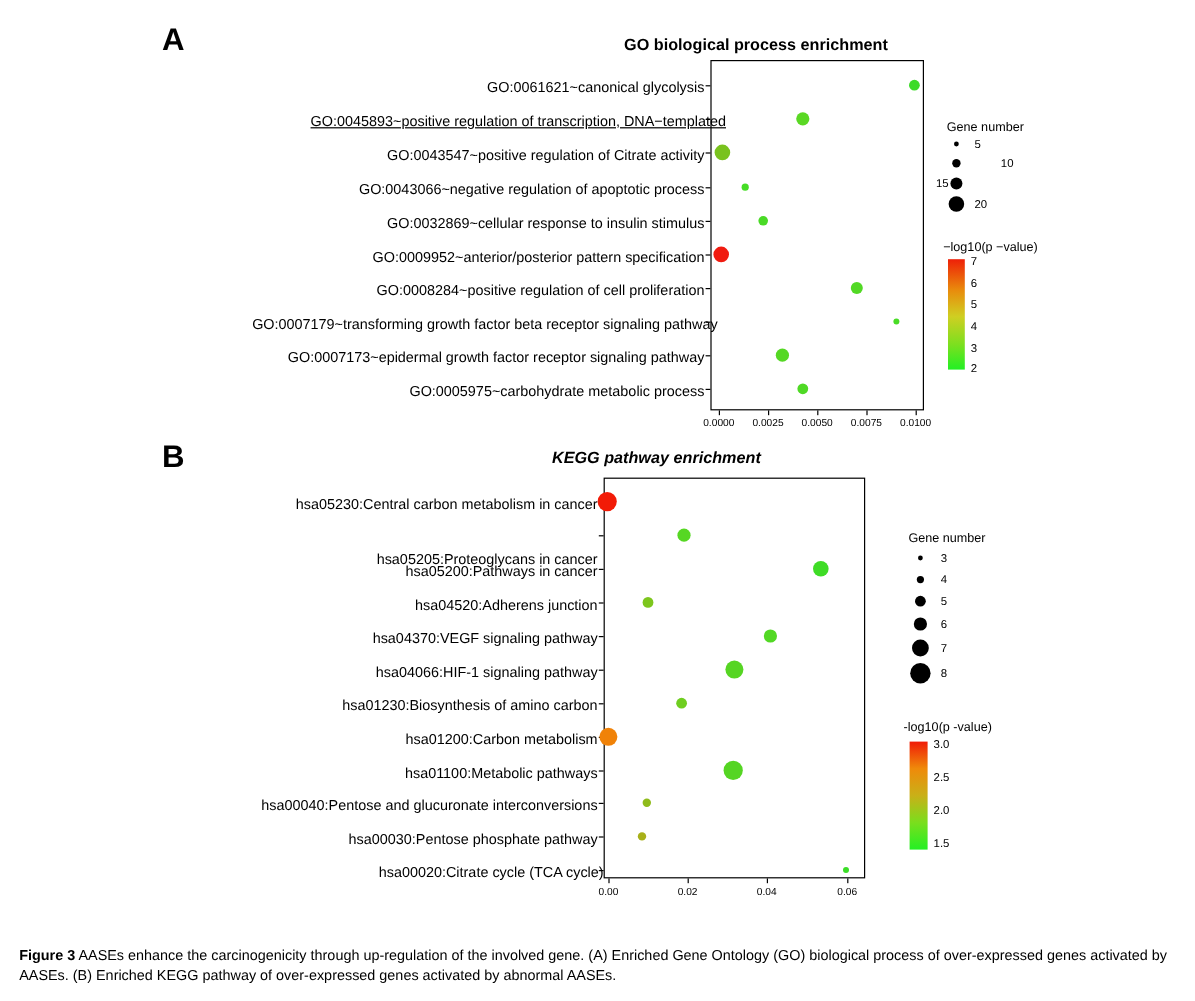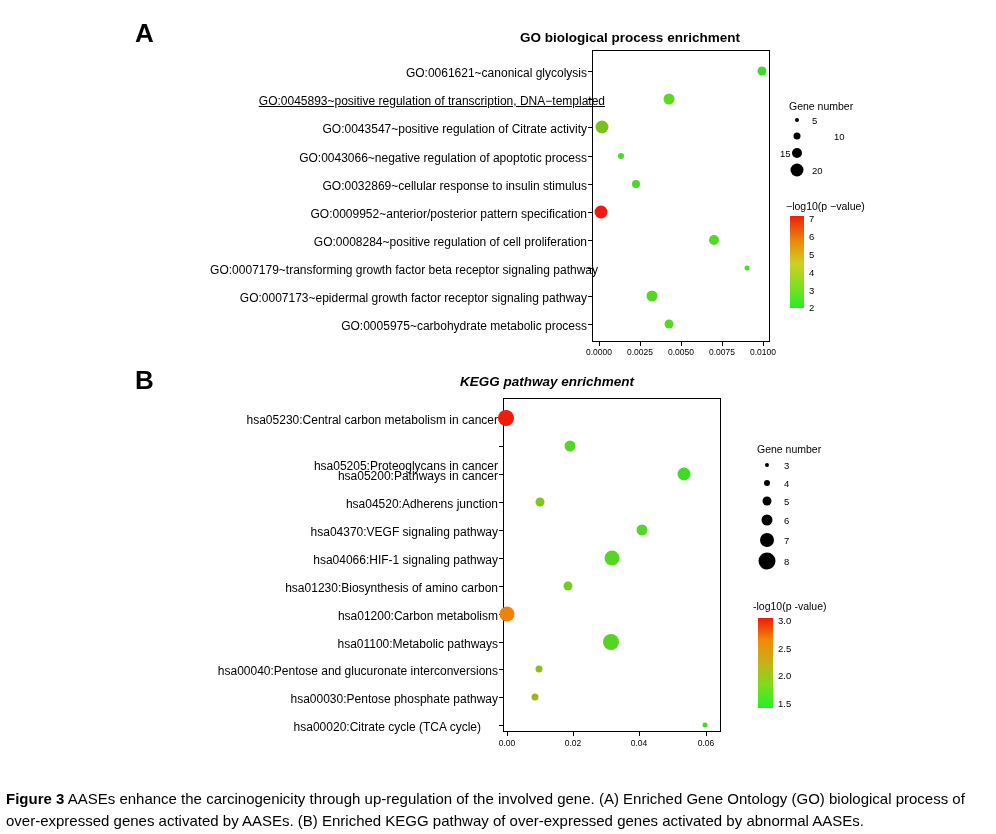--- a/index.html
+++ b/index.html
@@ -77,24 +77,24 @@
     background: #000;
     border-radius: 50%;
     transform: translate(-50%, -50%);
   }
   .colorbar {
     position: absolute;
     border: 0;
   }
   .caption {
     position: absolute;
-    left: 6px;
+    left: 16px;
     top: 788px;
     width: 980px;
-    font-size: 15px;
+    font-size: 12px;
     line-height: 1.45;
     color: #000;
   }
   .caption b { font-weight: bold; }
 </style>
 </head>
 <body>
 
 <div class="panel-letter" style="left:135px; top:18px;">A</div>
 <div class="panel-title" style="left:465px; top:30px; width:330px;">GO biological process enrichment</div>
@@ -174,21 +174,21 @@
 <div class="cat-label" style="left:95px; top:446px; width:403px;margin-top:14px;">hsa05205:Proteoglycans in cancer</div>
 <div class="cat-label" style="left:95px; top:470px; width:403px;">hsa05200:Pathways in cancer</div>
 <div class="cat-label" style="left:95px; top:498px; width:403px;">hsa04520:Adherens junction</div>
 <div class="cat-label" style="left:95px; top:526px; width:403px;">hsa04370:VEGF signaling pathway</div>
 <div class="cat-label" style="left:95px; top:554px; width:403px;">hsa04066:HIF-1 signaling pathway</div>
 <div class="cat-label" style="left:95px; top:582px; width:403px;">hsa01230:Biosynthesis of amino carbon</div>
 <div class="cat-label" style="left:95px; top:610px; width:403px;">hsa01200:Carbon metabolism</div>
 <div class="cat-label" style="left:95px; top:638px; width:403px;">hsa01100:Metabolic pathways</div>
 <div class="cat-label" style="left:95px; top:665px; width:403px;">hsa00040:Pentose and glucuronate interconversions</div>
 <div class="cat-label" style="left:95px; top:693px; width:403px;">hsa00030:Pentose phosphate pathway</div>
-<div class="cat-label" style="left:78px; top:721px; width:403px;">hsa00020:Citrate cycle (TCA cycle)</div>
+<div class="cat-label" style="left:100px; top:721px; width:403px;">hsa00020:Citrate cycle (TCA cycle)</div>
 
 <div class="y-tick-mark" style="left:499px; top:418px;"></div>
 <div class="y-tick-mark" style="left:499px; top:446px;"></div>
 <div class="y-tick-mark" style="left:499px; top:474px;"></div>
 <div class="y-tick-mark" style="left:499px; top:502px;"></div>
 <div class="y-tick-mark" style="left:499px; top:530px;"></div>
 <div class="y-tick-mark" style="left:499px; top:558px;"></div>
 <div class="y-tick-mark" style="left:499px; top:586px;"></div>
 <div class="y-tick-mark" style="left:499px; top:614px;"></div>
 <div class="y-tick-mark" style="left:499px; top:642px;"></div>

